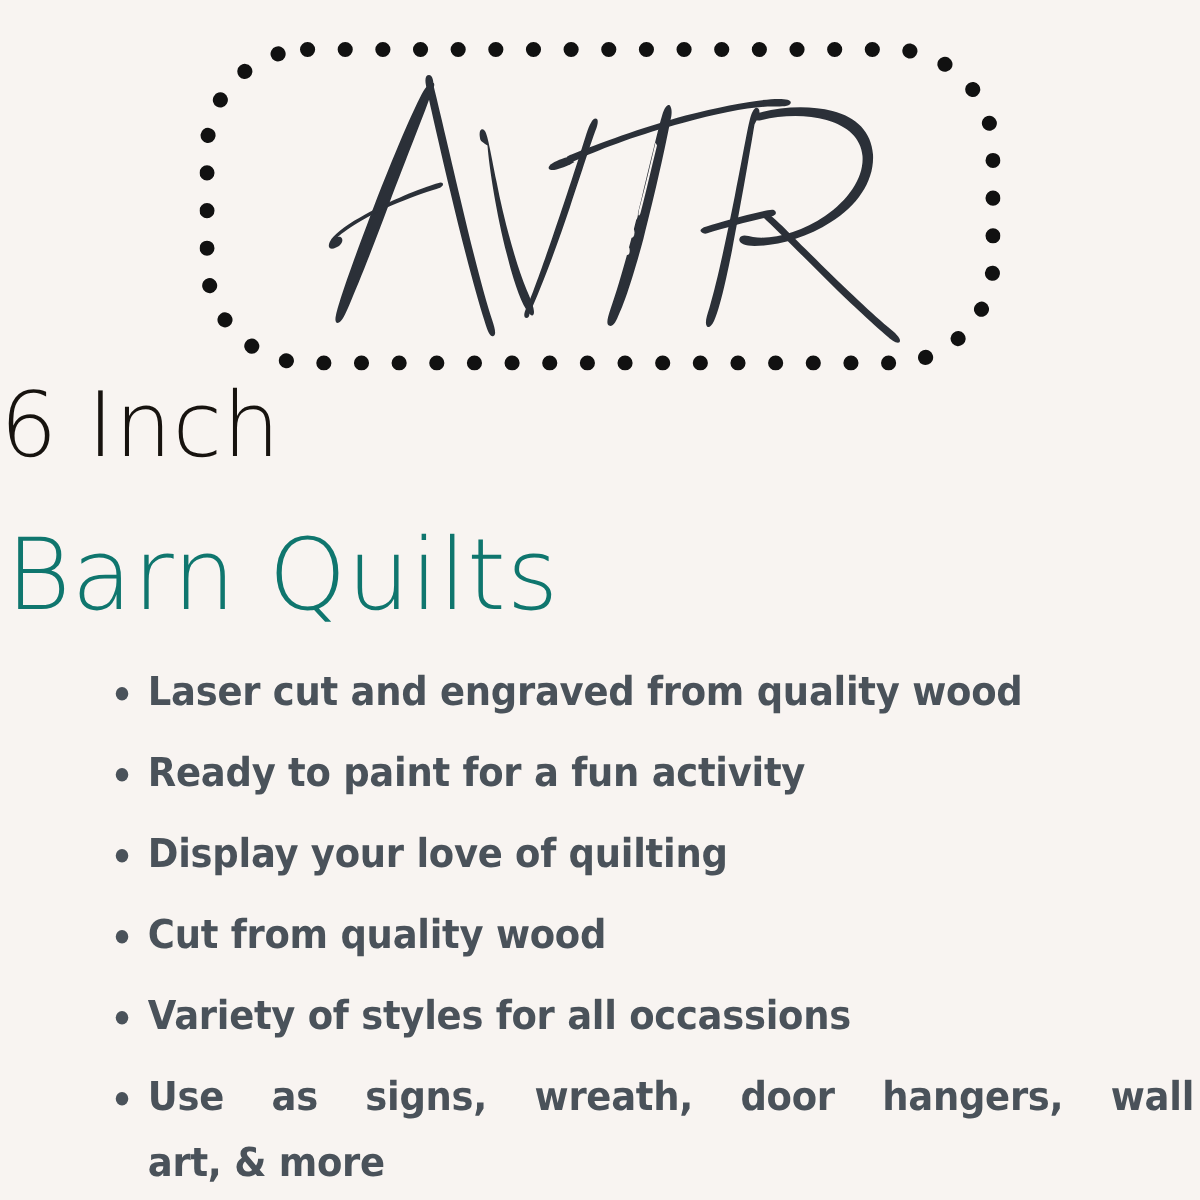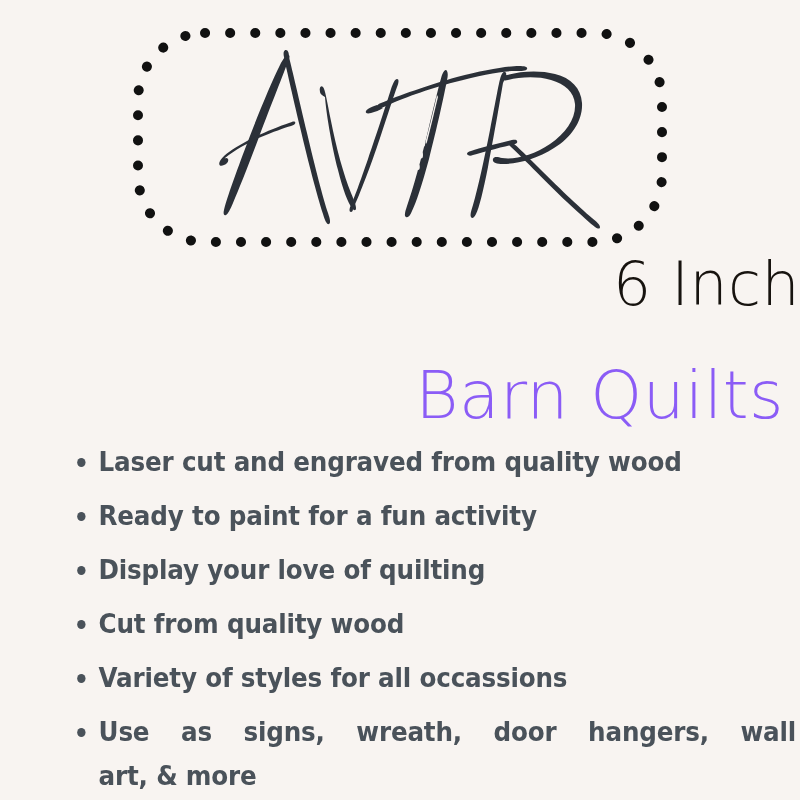--- a/index.html
+++ b/index.html
@@ -23,39 +23,39 @@
     position:absolute;
     left:0; top:0; width:534px; height:219px;
     display:flex;align-items:center;justify-content:center;
   }
   .logo-svg{width:430px;height:190px;display:block;}
 
   
   .heading-block{
     position:absolute;
     left:0; right:0; top:252px;
-    text-align:right;
+    text-align:left;
   }
   .h-line1{
     font-family:"DejaVu Sans", sans-serif;
     font-weight:300;
     font-size:60px;
     letter-spacing:0.5px;
     color:#17130f;
     line-height:1.08;
     margin:0;
   }
   .h-line2{
     font-family:"DejaVu Sans", sans-serif;
     font-weight:300;
     font-size:66px;
     letter-spacing:0.5px;
-    color:#8b5cf6;
+    color:#0f766e;
     line-height:1.12;
-    margin:16px;
+    margin:4px;
     padding-top:26px;
   }
 
   
   .bullets{
     position:absolute;
     left:66px;
     top:440px;
     width:712px;
     margin:0;padding:0;

